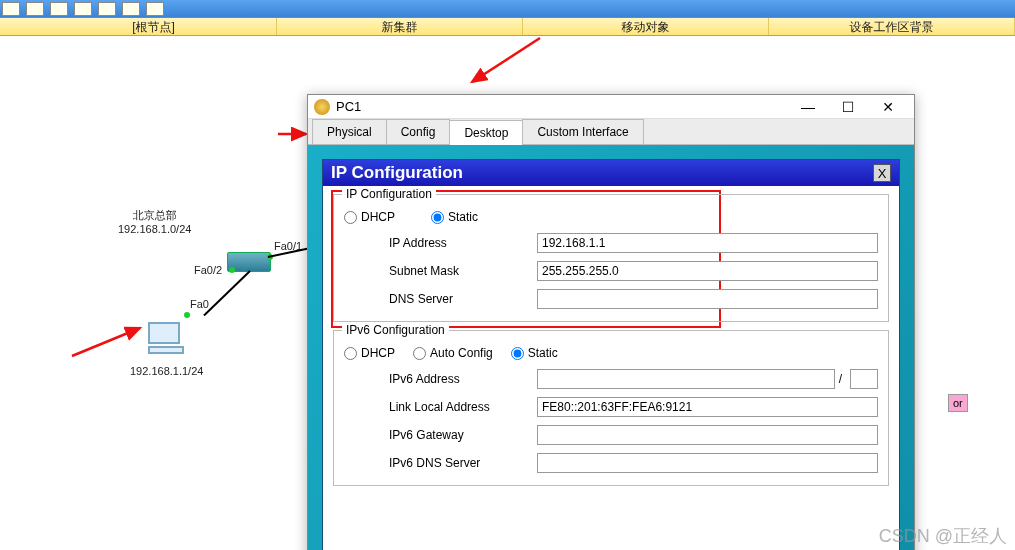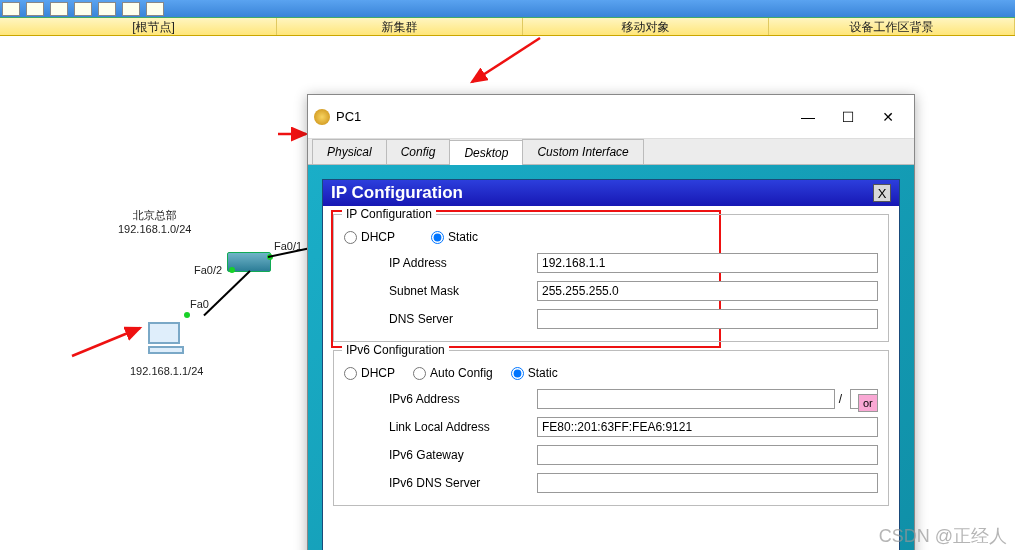--- a/index.html
+++ b/index.html
@@ -17,31 +17,31 @@
     .switch { position: absolute; width: 44px; height: 20px; background: linear-gradient(#6fb4c8,#2c7d97);
       border: 1px solid #1a5; border-radius: 2px; }
     .pc { position: absolute; width: 42px; height: 32px; }
     .pc .mon { width: 32px; height: 22px; background: #dfeefb; border: 2px solid #7aa8c7; }
     .pc .base { width: 36px; height: 8px; background: #dfeefb; border: 2px solid #7aa8c7; margin-top: 2px; }
     .port-pt { position: absolute; width: 6px; height: 6px; background: #18d128; border-radius: 50%; }
     .link { position: absolute; background: #000; z-index: 0; }
     .arrow-red { position: absolute; pointer-events: none; }
     .dialog { position: absolute; top: 58px; left: 307px; width: 608px; height: 492px; background: #f4f4f4;
       border: 1px solid #888; box-shadow: 0 2px 12px rgba(0,0,0,.3); }
-    .titlebar { height: 44px; display: flex; align-items: center; padding: 0 6px; background: #fff;
+    .titlebar { height: 24px; display: flex; align-items: center; padding: 0 6px; background: #fff;
       border-bottom: 1px solid #ddd; }
     .titlebar .ico { width: 16px; height: 16px; background: radial-gradient(#f8d460,#c78a10);
       border-radius: 50%; margin-right: 6px; }
     .titlebar .title { flex: 1; font-size: 13px; }
     .titlebar .btn { width: 40px; height: 24px; display: flex; align-items: center; justify-content: center;
       cursor: pointer; font-size: 14px; }
     .tabs { display: flex; background: #ececec; border-bottom: 1px solid #bbb; height: 26px;
       align-items: flex-end; padding-left: 4px; }
     .tab { padding: 5px 14px; font-size: 12px; border: 1px solid #bbb; border-bottom: none;
-      background: #ececec; cursor: pointer; margin-right: -1px; font-style: italic; }
+      background: #ececec; cursor: pointer; margin-right: -1px; }
     .tab.active { background: #fff; position: relative; top: 1px; }
     .desktop-bg { background: linear-gradient(135deg,#1aaec8,#0f8ea6); height: calc(100% - 54px); padding: 14px 14px; }
     .panel { background: #fff; border: 1px solid #1a4a7a; height: 100%; position: relative; }
     .panel-head { background: linear-gradient(#2c3edc,#1717b4); color: #fff; font-weight: bold;
       font-size: 17px; padding: 3px 8px; display: flex; align-items: center; }
     .panel-head .x { margin-left: auto; color: #000; background: #d8d8d8; border: 1px solid #555;
       width: 18px; height: 18px; display: flex; align-items: center; justify-content: center; cursor: pointer; font-size: 13px; font-weight: normal; }
     .grp { border: 1px solid #bcbcbc; margin: 8px 10px; padding: 10px 10px 8px; position: relative;
       font-size: 12px; }
     .grp .legend { position: absolute; top: -8px; left: 8px; background: #fff; padding: 0 4px; }
@@ -192,16 +192,16 @@
             </div>
           <div class="row">
               <label>IPv6 DNS Server</label>
             <input type="text" value="" style="">
             </div>
         </div>
       </div>
     </div>
   </div>
 
-  <div style="position:absolute;top:358px;left:858px;background:#f9a8d4;border:1px solid #999;padding:2px 4px;font-size:11px">or</div>
+  <div style="position:absolute;top:358px;left:948px;background:#f9a8d4;border:1px solid #999;padding:2px 4px;font-size:11px">or</div>
 </div>
 
 <div class="watermark">CSDN @正经人</div>
 
 </body></html>

